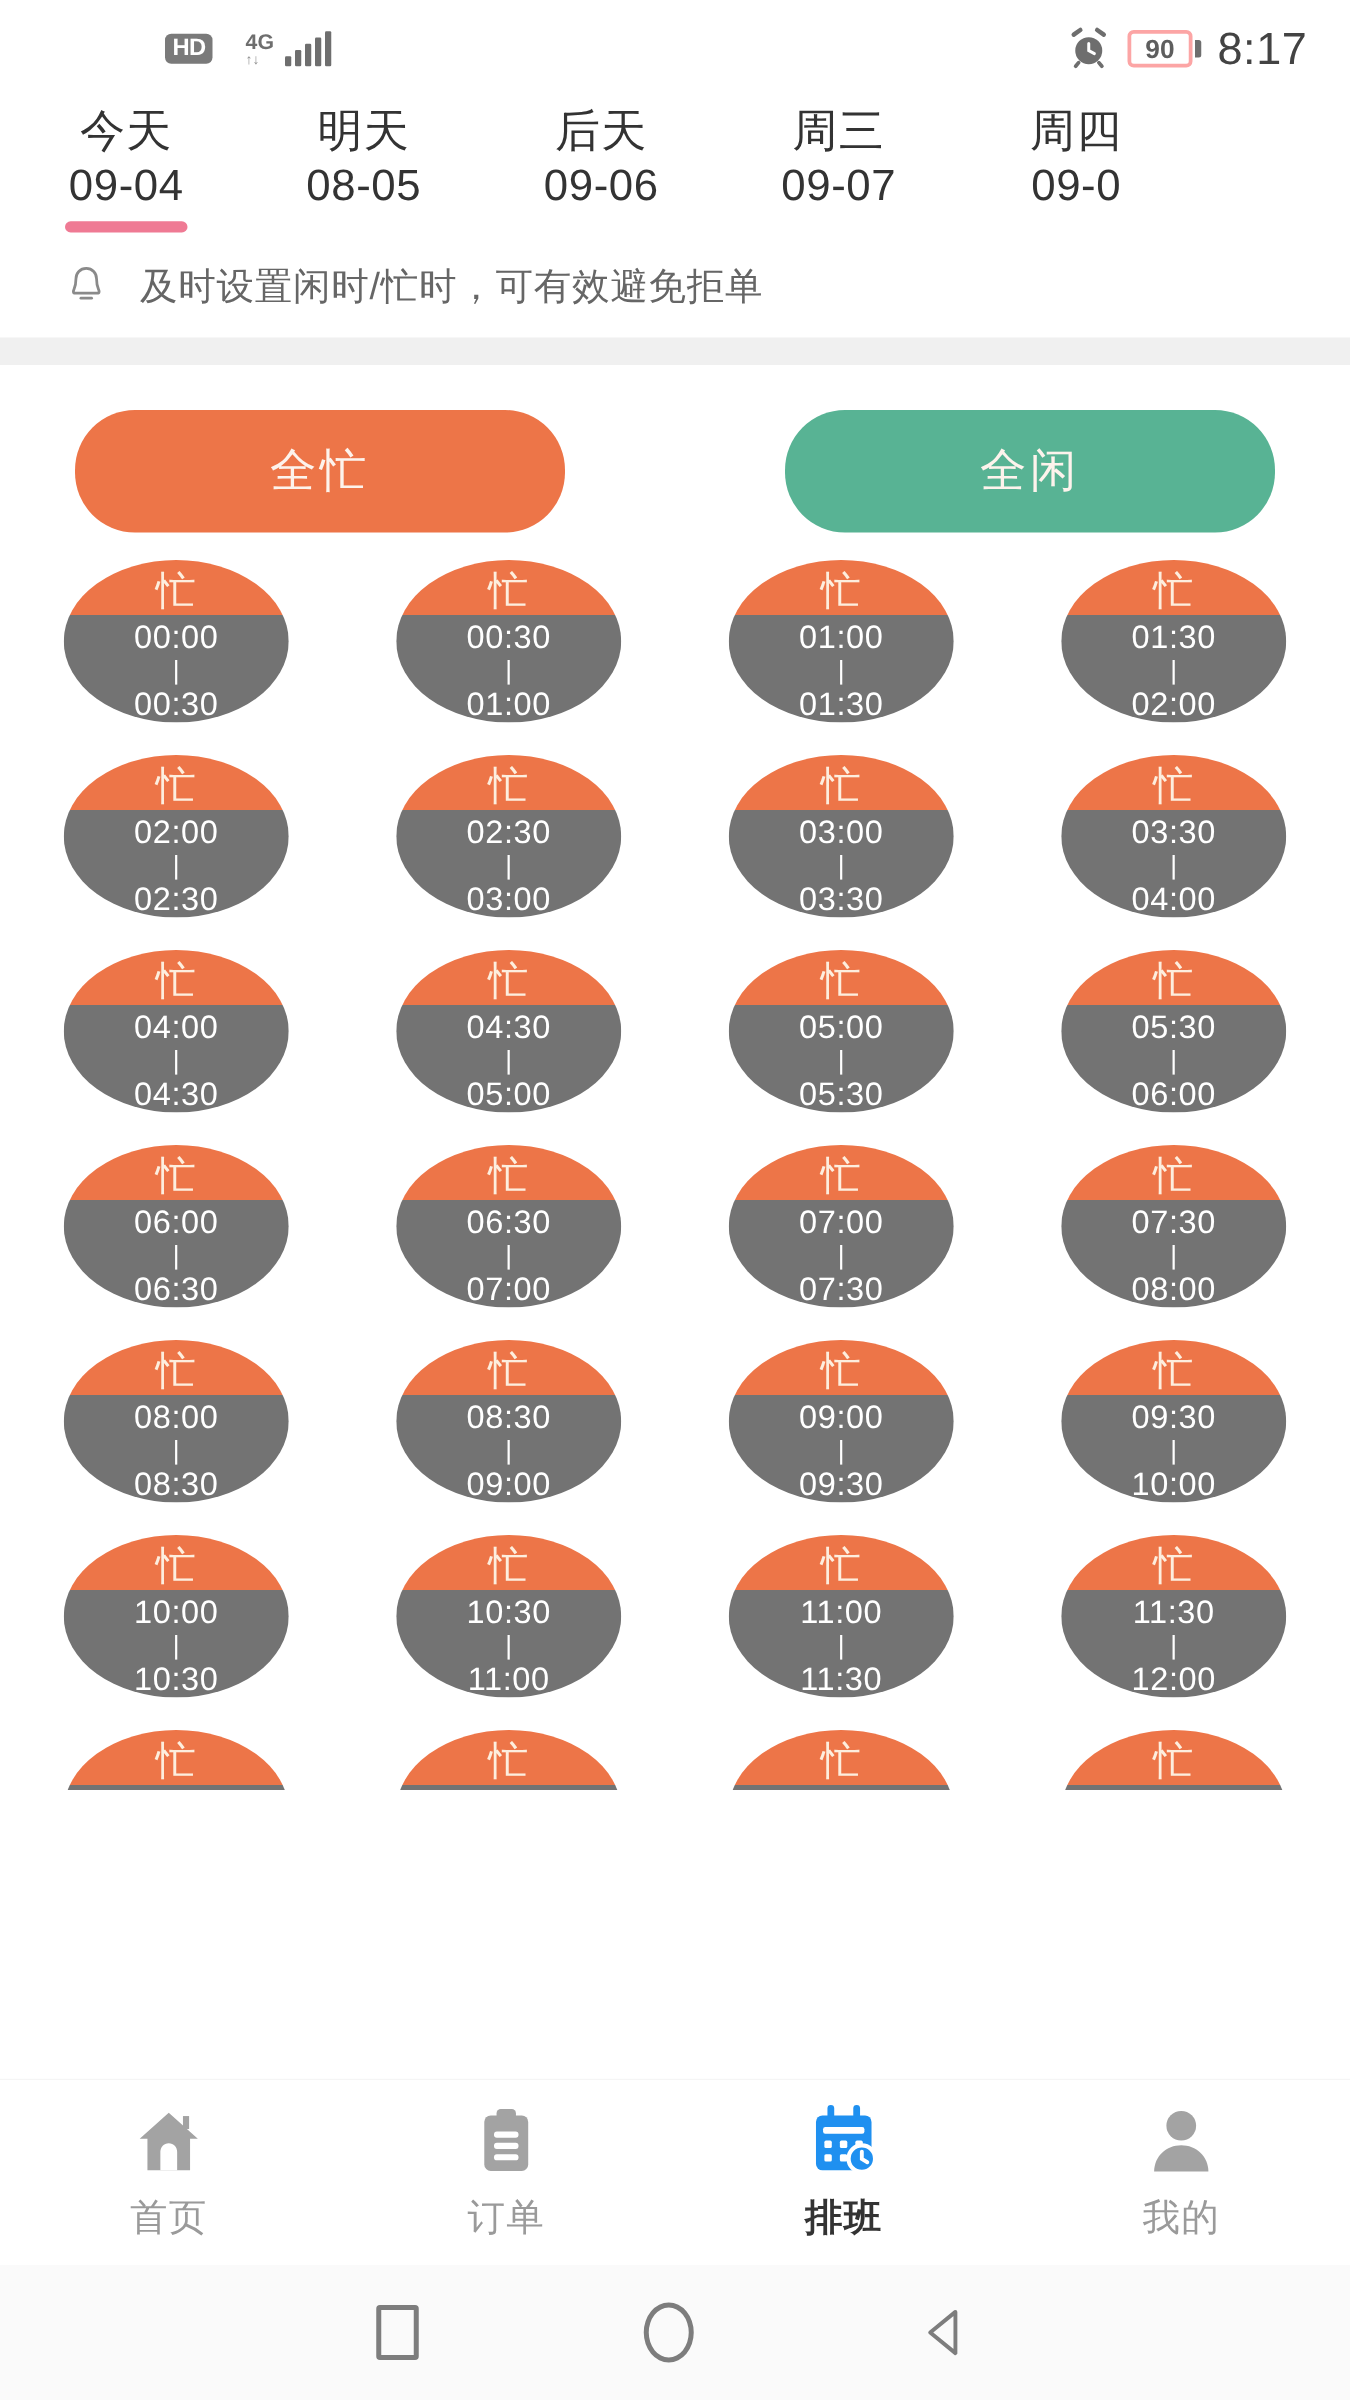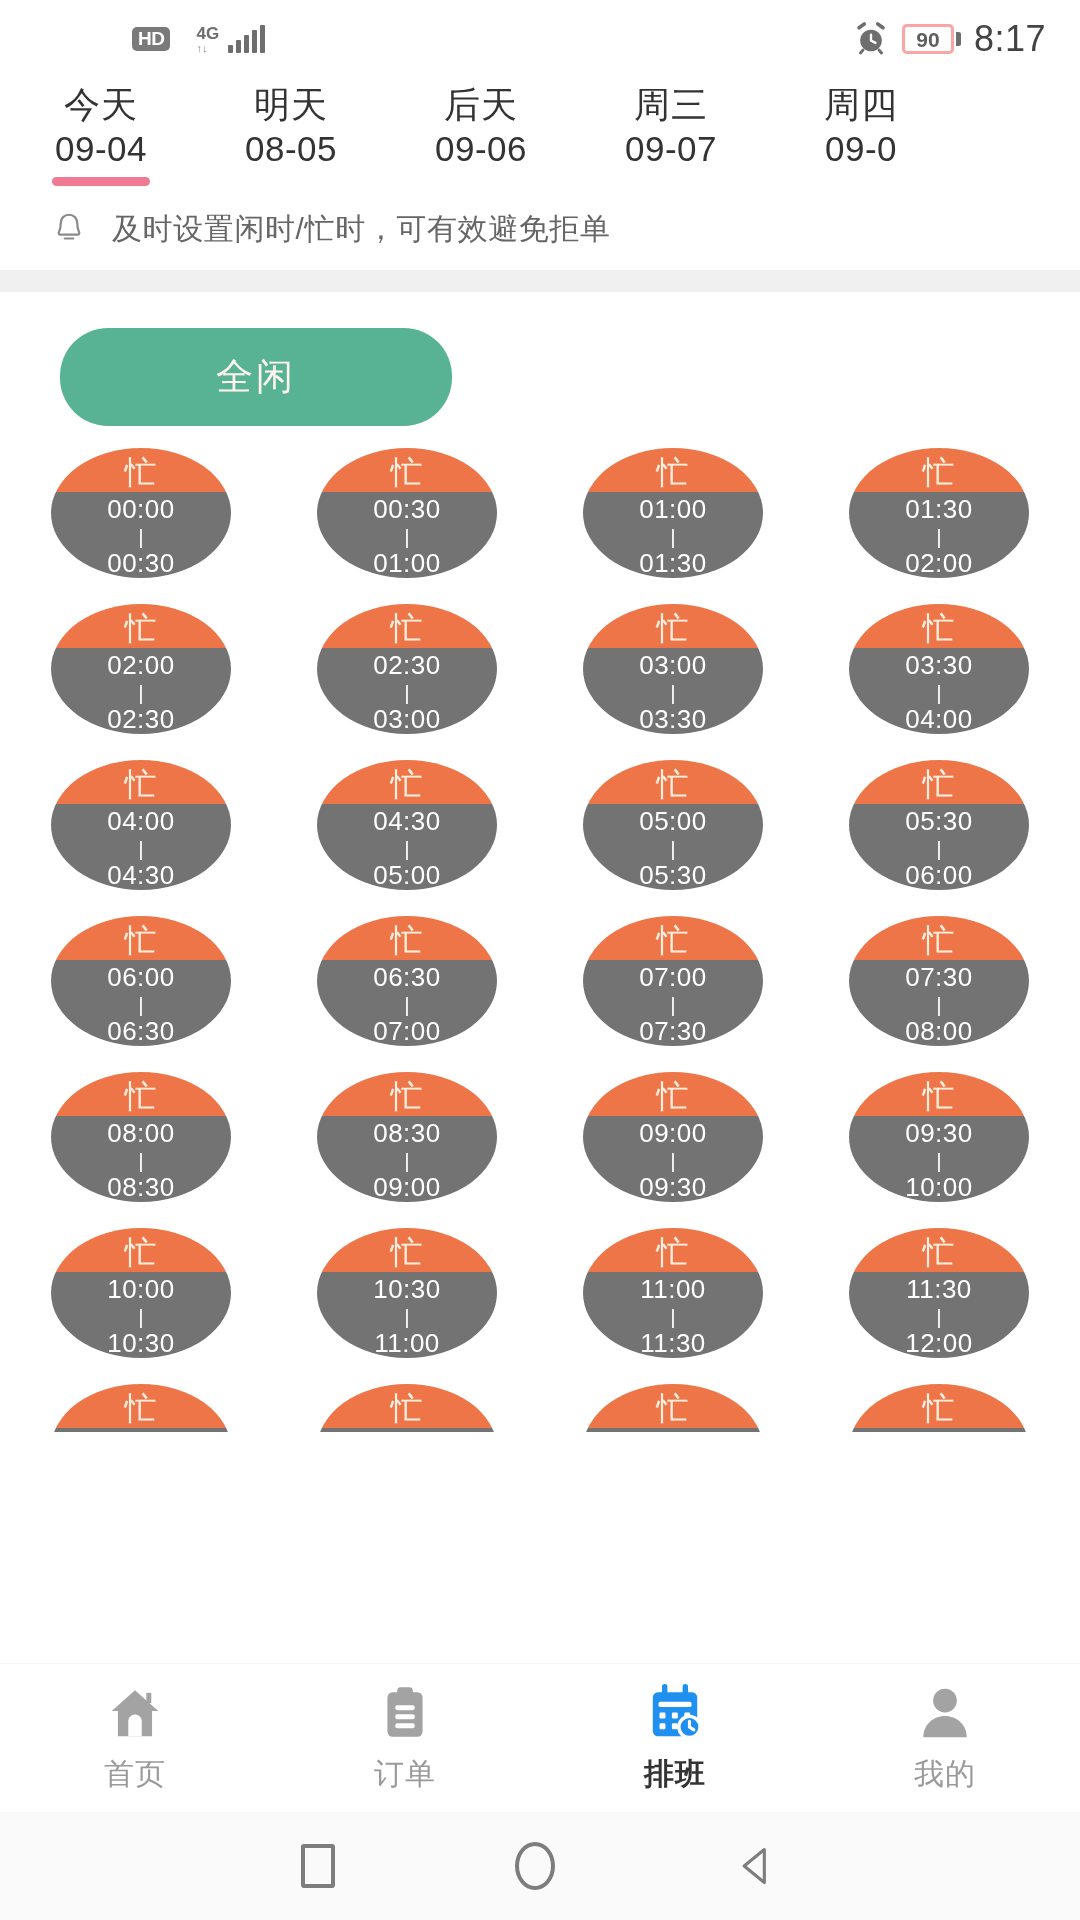--- a/index.html
+++ b/index.html
@@ -392,20 +392,21 @@
   <svg class="bell-icon" viewBox="0 0 24 24">
     <path d="M12 3c-3.1 0-5.2 2.3-5.2 5.2 0 4.3-1.3 5.4-1.3 6.4 0 .6.5.9 1.1.9h10.8c.6 0 1.1-.3 1.1-.9 0-1-1.3-2.1-1.3-6.4C17.2 5.3 15.1 3 12 3z" fill="none" stroke="#8a8a8a" stroke-width="1.4"></path>
     <path d="M9.3 18h5.4" stroke="#8a8a8a" stroke-width="1.4" stroke-linecap="round"></path>
   </svg>
   <span class="notice-text">及时设置闲时/忙时，可有效避免拒单</span>
 </div>
 
 <div class="gray-divider"></div>
 
 <div class="action-row">
+  <button class="action-btn btn-busy">全忙</button>
   <button class="action-btn btn-free">全闲</button>
 </div>
 
 <div class="slot-grid-wrap">
   <div class="slot-grid" id="slot-grid">
       <div class="slot">
         <div class="slot-top">
           <span class="slot-status">忙</span>
         </div>
         <div class="slot-bottom">

